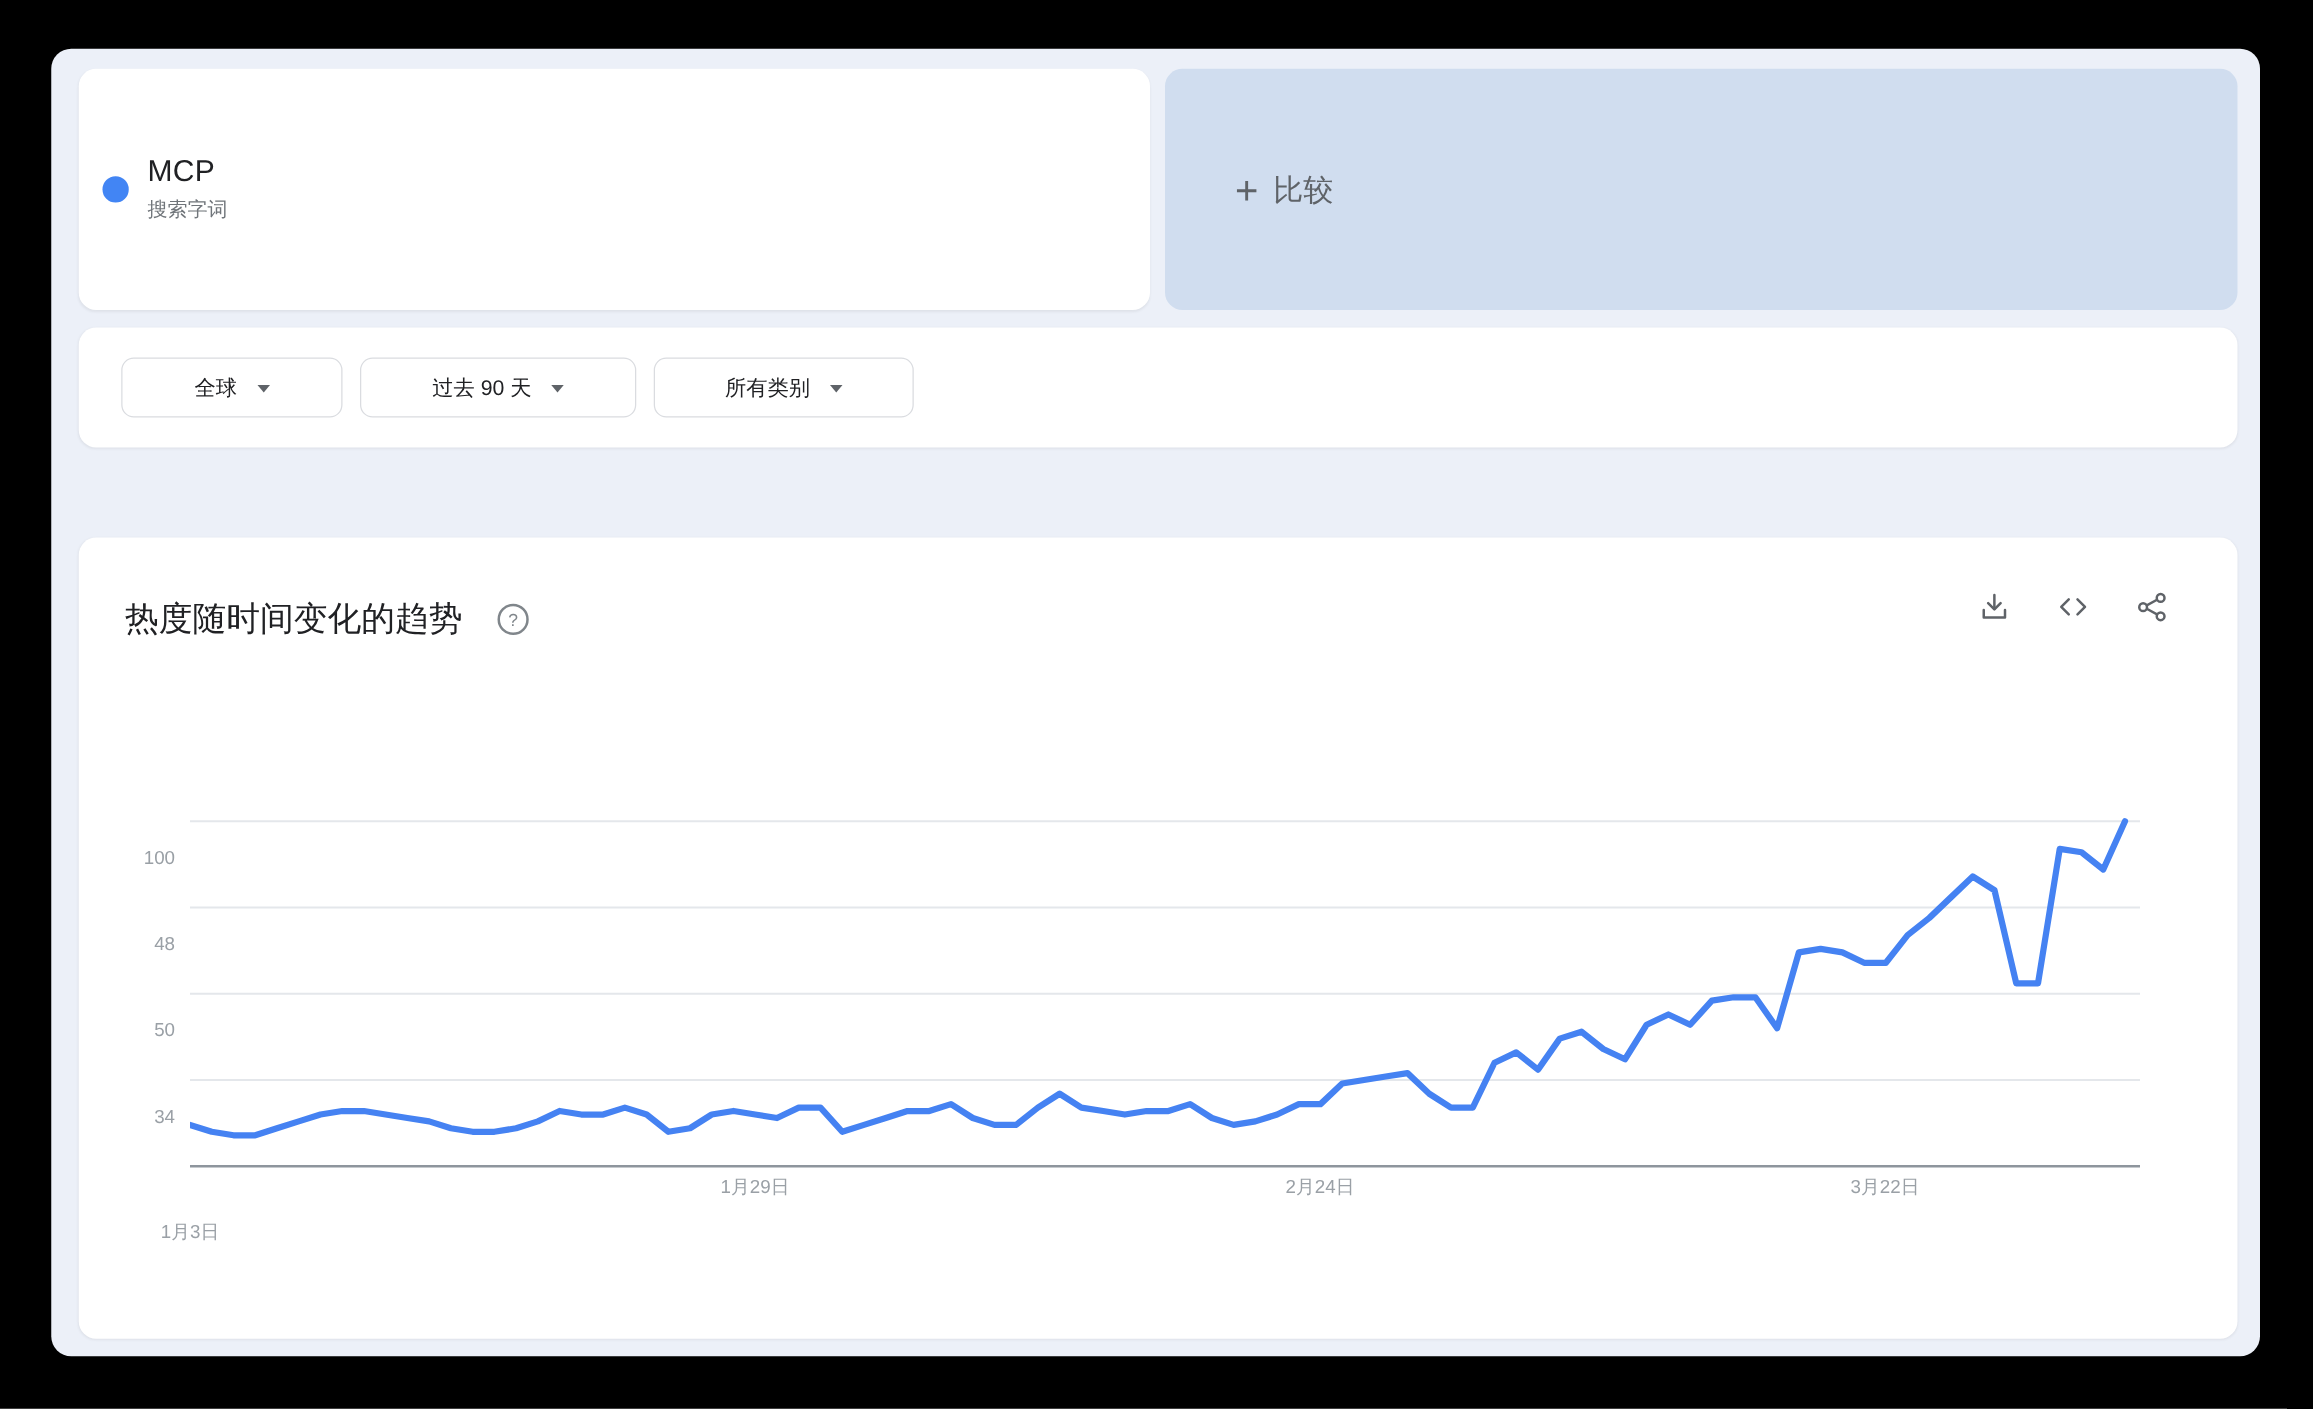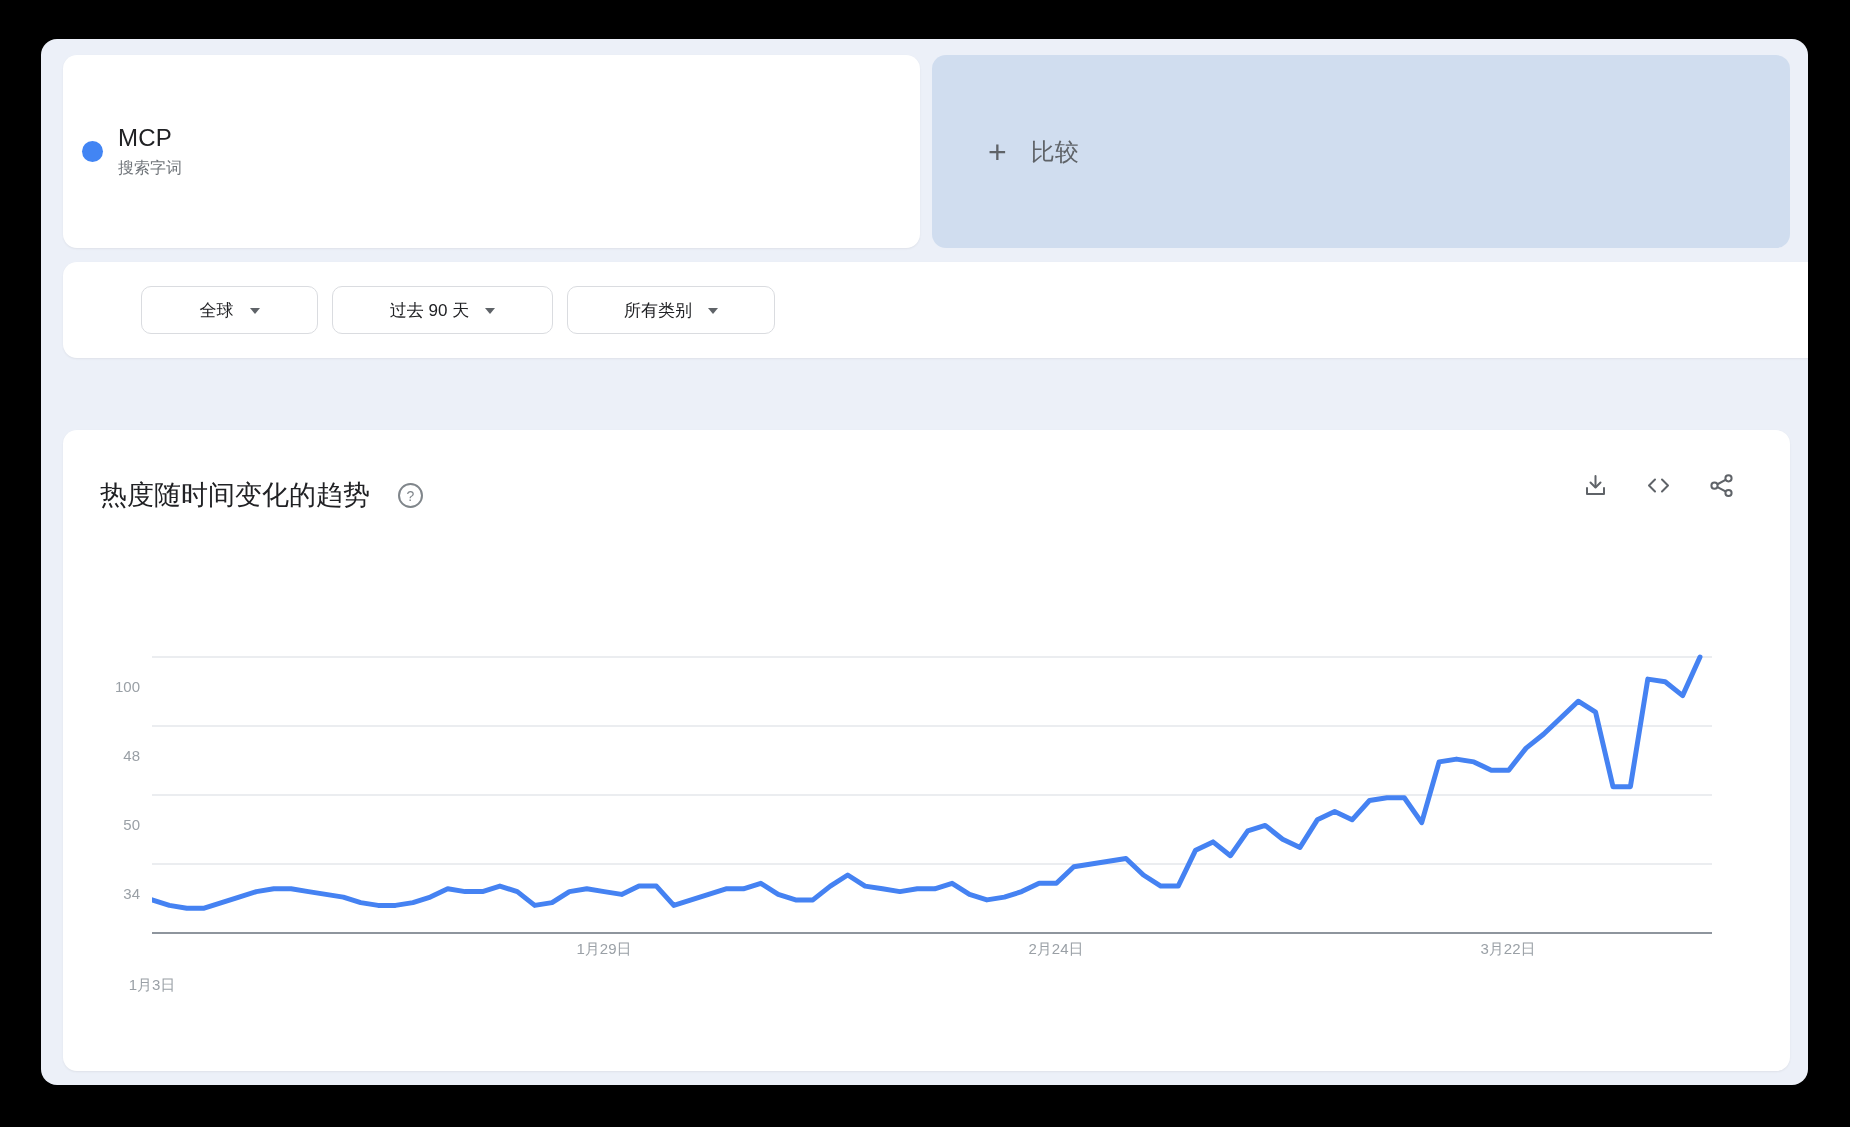--- a/index.html
+++ b/index.html
@@ -20,23 +20,23 @@
   .term-card{left:22px;top:16px;width:857px;height:193px;}
   .term-row{display:flex;align-items:center;height:100%;padding-left:19px;box-sizing:border-box;}
   .term-dot{width:21px;height:21px;border-radius:50%;flex:0 0 auto;}
   .term-text{margin-left:15px;}
   .term-title{font-size:24px;color:#202124;font-weight:500;letter-spacing:.2px;}
   .term-sub{font-size:16px;color:#70757a;margin-top:6px;}
   
   .compare-card{left:891px;top:16px;width:858px;height:193px;background:#d0ddef;border-radius:14px;position:absolute;cursor:pointer;}
   .compare-row{display:flex;align-items:center;height:100%;padding-left:56px;box-sizing:border-box;color:#5f6368;}
   .compare-plus{font-size:32px;font-weight:400;line-height:1;}
-  .compare-label{font-size:24px;margin-left:24px;}
+  .compare-label{font-size:24px;margin-left:12px;}
   
-  .filter-card{left:22px;top:223px;width:1727px;height:96px;padding-left:44px;}
+  .filter-card{left:22px;top:223px;width:1727px;height:96px;}
   .filter-row{display:flex;align-items:center;height:100%;padding-left:34px;box-sizing:border-box;gap:14px;}
   .chip{
     height:48px;border:1px solid #dadce0;border-radius:10px;background:#fff;
     display:flex;align-items:center;justify-content:center;gap:16px;
     font-size:17px;color:#202124;box-sizing:border-box;cursor:pointer;padding:0 18px;
   }
   .chip-caret{
     width:0;height:0;border-left:5px solid transparent;border-right:5px solid transparent;
     border-top:6px solid #5f6368;margin-top:2px;
   }

